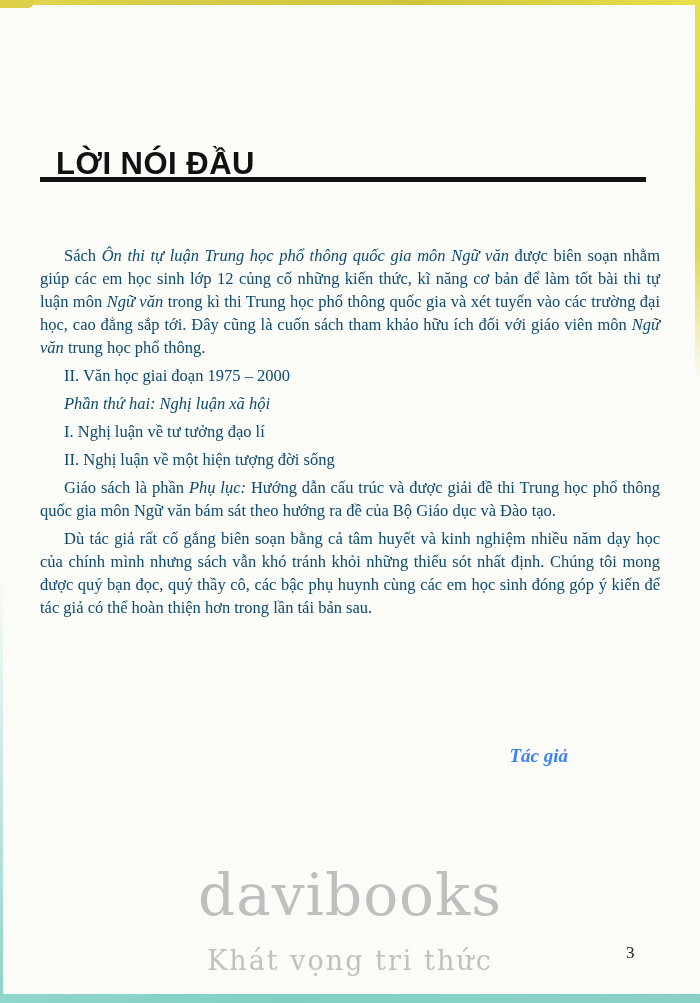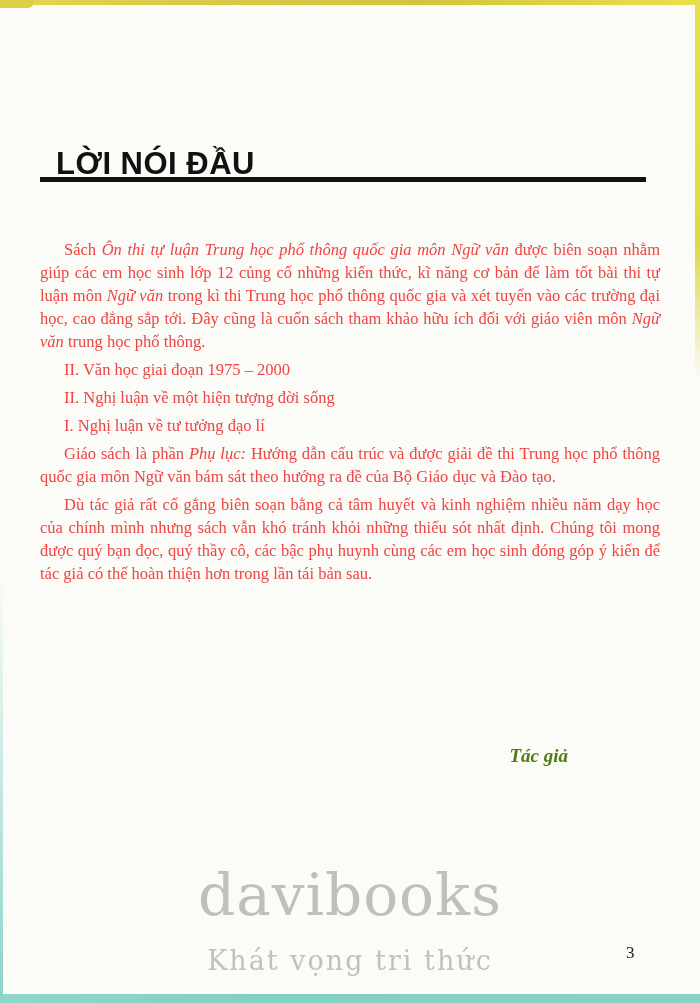--- a/index.html
+++ b/index.html
@@ -45,44 +45,44 @@
   }
   .rule {
     position: absolute;
     top: 177px; left: 40px;
     width: 606px; height: 5px;
     background: var(--rule, #111);
   }
 
   .body {
     position: absolute;
-    top: 238px; left: 40px;
+    top: 244px; left: 40px;
     width: 620px;
     font-size: 16.5px;
     line-height: 23px;
-    color: #ef4444;
+    color: #0c4a6e;
   }
   .para {
     margin: 0 0 5px 0;
     text-indent: 24px;
     text-align: justify;
   }
   .it { font-style: italic; }
 
   .signature {
     position: absolute;
     top: 745px; left: 40px;
     width: 620px;
     box-sizing: border-box;
     padding-right: 92px;
     text-align: right;
     font-size: 19px;
     font-weight: 700;
     font-style: italic;
-    color: #4d7c0f;
+    color: #3b82f6;
   }
 
   .watermark {
     position: absolute;
     top: 866px; left: 0;
     width: 100%;
     text-align: center;
   }
   .wm-brand {
     font-family: "DejaVu Serif", serif;
@@ -118,22 +118,23 @@
   <div class="edge edge-right"></div>
   <div class="edge edge-bottom"></div>
   <div class="edge edge-left"></div>
 
   <h1 class="title">LỜI NÓI ĐẦU</h1>
   <div class="rule"></div>
 
   <div class="body" id="paragraphs">
       <p class="para"><span>Sách </span><span class="it">Ôn thi tự luận Trung học phổ thông quốc gia môn Ngữ văn</span><span> được biên soạn nhằm giúp các em học sinh lớp 12 củng cố những kiến thức, kĩ năng cơ bản để làm tốt bài thi tự luận môn </span><span class="it">Ngữ văn</span><span> trong kì thi Trung học phổ thông quốc gia và xét tuyển vào các trường đại học, cao đẳng sắp tới. Đây cũng là cuốn sách tham khảo hữu ích đối với giáo viên môn </span><span class="it">Ngữ văn</span><span> trung học phổ thông.</span></p>
       <p class="para"><span>II. Văn học giai đoạn 1975 – 2000</span></p>
+      <p class="para"><span class="it">Phần thứ hai: Nghị luận xã hội</span></p>
+      <p class="para"><span>I. Nghị luận về tư tưởng đạo lí</span></p>
       <p class="para"><span>II. Nghị luận về một hiện tượng đời sống</span></p>
-      <p class="para"><span>I. Nghị luận về tư tưởng đạo lí</span></p>
       <p class="para"><span>Giáo sách là phần </span><span class="it">Phụ lục:</span><span> Hướng dẫn cấu trúc và được giải đề thi Trung học phổ thông quốc gia môn Ngữ văn bám sát theo hướng ra đề của Bộ Giáo dục và Đào tạo.</span></p>
       <p class="para"><span>Dù tác giả rất cố gắng biên soạn bằng cả tâm huyết và kinh nghiệm nhiều năm dạy học của chính mình nhưng sách vẫn khó tránh khỏi những thiếu sót nhất định. Chúng tôi mong được quý bạn đọc, quý thầy cô, các bậc phụ huynh cùng các em học sinh đóng góp ý kiến để tác giả có thể hoàn thiện hơn trong lần tái bản sau.</span></p>
     </div>
 
   <div class="signature">Tác giả</div>
 
   <div class="watermark">
     <div class="wm-brand">davibooks</div>
     <div class="wm-slogan">Khát vọng tri thức</div>
   </div>

